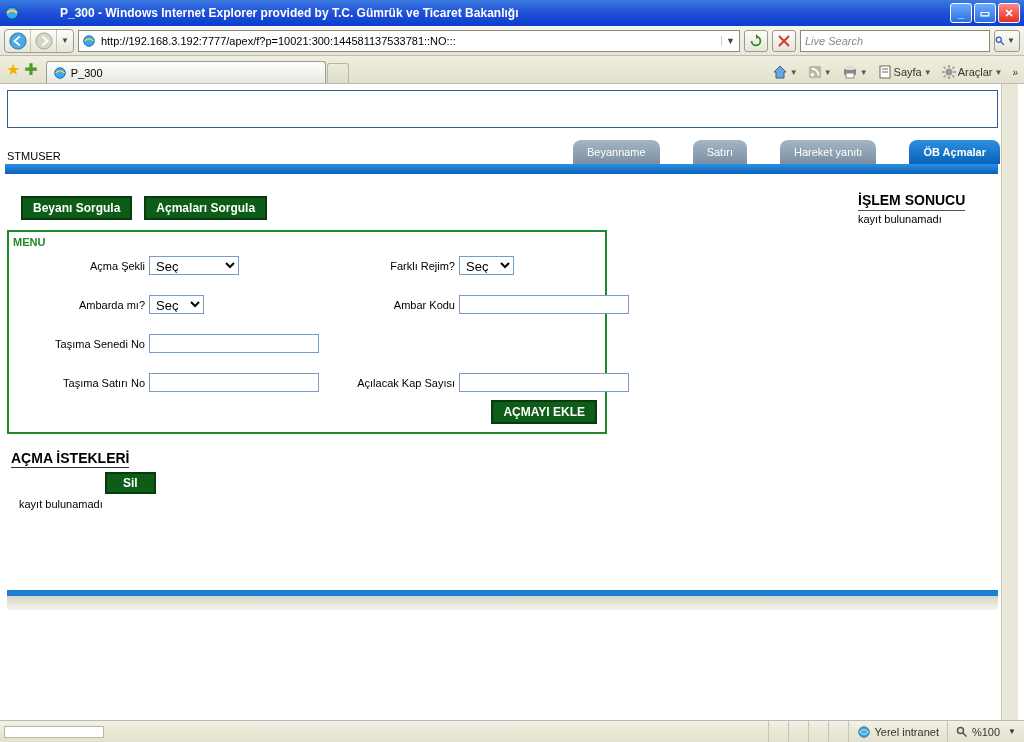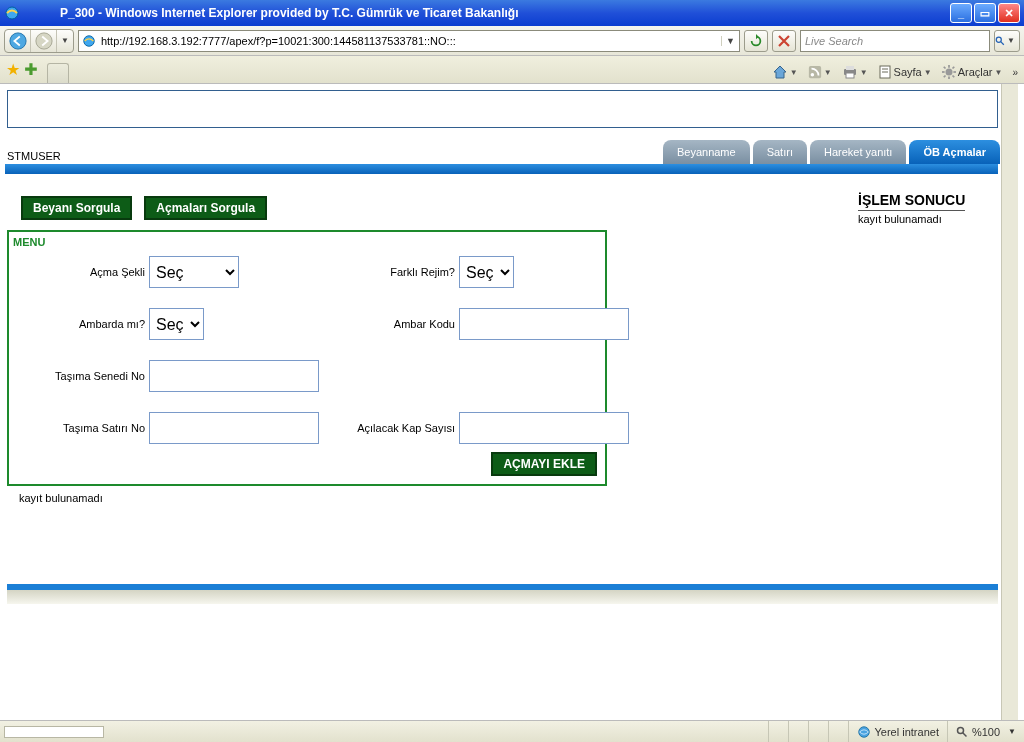--- a/index.html
+++ b/index.html
@@ -45,42 +45,42 @@
 .scrollarr { position: absolute; right: -15px; width: 14px; height: 15px; background: linear-gradient(to bottom, #f2f1e3, #dcdbc8); border: 1px solid #b0af9c; display: flex; align-items: center; justify-content: center; font-size: 8px; color: #555; z-index: 2; }
 .scrollarr.up { top: 0; }
 .scrollarr.down { bottom: 0; }
 
 .content { padding: 6px 2px 2px 5px; }
 .topbox { border: 1px solid #325f8f; height: 38px; margin: 0 2px 6px 2px; }
 
 .userrow { display: flex; align-items: flex-end; height: 30px; }
 .userlabel { font-size: 11px; color: #000; padding: 0 0 2px 2px; }
 .apptabs { margin-left: auto; display: flex; gap: 3px; align-items: flex-end; }
-.apptab { height: 24px; padding: 0 14px; display: flex; align-items: center; color: #fff; font-size: 11px; border-radius: 8px 8px 0 0; background: linear-gradient(to bottom, #a5b6c4, #7a8fa2); }
+.apptab { height: 24px; padding: 0 14px; display: flex; align-items: center; color: #fff; font-size: 11px; border-radius: 8px 8px 0 0; background: linear-gradient(to bottom, #a5b6c4, #7a8fa2); margin-left: 30px; }
 .apptab.active { background: linear-gradient(to bottom, #2c8fe0, #0862b9); font-weight: bold; }
 .bluebar { height: 10px; background: linear-gradient(to bottom, #2c8fe0, #0862b9); margin-right: 2px; }
 
 .mainrow { display: flex; margin-top: 16px; }
 .leftcol { flex: 1; }
 .rightcol { width: 150px; text-align: left; padding-left: 8px; padding-top: 2px; }
 .rightcol h3 { font-size: 14px; font-weight: bold; color: #000; border-bottom: 1px solid #555; padding-bottom: 2px; display: inline-block; }
 .rightcol .nores { font-size: 11px; color: #000; margin-top: 2px; }
 
 .greenbtns { display: flex; gap: 12px; margin: 6px 0 8px 16px; }
 .gbtn { background: #0d5c17; color: #fff; font-weight: bold; font-size: 12px; padding: 3px 10px; border: 2px solid #083a0e; cursor: pointer; }
 
 .fieldrow { display: flex; align-items: center; margin-left: 10px; margin-bottom: 4px; }
 .fieldrow label { font-size: 11px; color: #000; margin-right: 4px; }
 .redline { border-bottom: 2px solid #c41c1c; width: 170px; height: 14px; display: inline-block; }
 
 .menubox { border: 2px solid #1d8a2c; margin: 10px 2px 6px 2px; width: 600px; padding-bottom: 8px; }
 .menubox .menutitle { color: #1d8a2c; font-weight: bold; font-size: 11px; padding: 4px 4px 8px 4px; }
 .formgrid { display: grid; grid-template-columns: 140px 180px 130px 180px; row-gap: 20px; align-items: center; }
 .formgrid label { text-align: right; padding-right: 4px; font-size: 11px; color: #000; }
-.formgrid select, .formgrid input[type=text] { font-size: 16px; border: 1px solid #7a9ac9; height: 32px; padding: 1px 2px; }
+.formgrid select, .formgrid input[type=text] { font-size: 13px; border: 1px solid #7a9ac9; height: 19px; padding: 1px 2px; }
 .formgrid select { background: #fff; }
 .addbtn-row { text-align: right; padding: 8px 8px 0 0; }
 
 .sectiontitle { font-size: 14px; font-weight: bold; color: #000; margin: 10px 0 4px 6px; border-bottom: 1px solid #333; display: inline-block; padding-bottom: 1px; }
 .silrow { margin-left: 100px; }
 .nores2 { font-size: 11px; margin: 4px 0 0 14px; }
 
 .bottombar { height: 6px; background: #1b7fd6; margin: 80px 2px 0 2px; }
 .shadowline { height: 14px; background: linear-gradient(to bottom, #d4d4c4, #f6f6ee); margin: 0 2px; }
 
@@ -152,20 +152,27 @@
         <line x1="9" y1="9" x2="14" y2="14" stroke="#2563b5" stroke-width="2"></line>
       </svg>
     <span class="dropdown-arrow" style="padding-left:2px;">▼</span>
   </div>
 </div>
 
 <div class="tabbar">
   <div class="fav-icons">
     <span style="color:#f2b100;">★</span>
     <span style="color:#4b9b2f;">✚</span>
+  </div>
+  <div class="browsertab">
+    <svg width="14" height="14" viewBox="0 0 16 16">
+        <circle cx="8" cy="8" r="6" fill="#3fa7ef" stroke="#005f9e"></circle>
+        <path d="M3 8 Q8 3 13 8" fill="none" stroke="#ffd24a" stroke-width="1.5"></path>
+      </svg>
+    <span>P_300</span>
   </div>
   <div class="emptytab"></div>
   <div class="tabbar-right">
     <div class="tb-item">
       <svg width="16" height="16" viewBox="0 0 16 16">
           <path d="M2 8 L8 2 L14 8 L12 8 L12 14 L4 14 L4 8 Z" fill="#6aa6d8" stroke="#37648c"></path>
         </svg>
         <span class="chev">▼</span>
     </div>
     <div class="tb-item">
@@ -261,20 +268,22 @@
             <label>Taşıma Satırı No</label>
             <div><input type="text" style="width: 170px;"></div>
             <label>Açılacak Kap Sayısı</label>
             <div><input type="text" style="width: 170px;"></div>
           </div>
           <div class="addbtn-row">
             <button class="gbtn">AÇMAYI EKLE</button>
           </div>
         </div>
 
+        <div><span class="sectiontitle">AÇMA İSTEKLERİ</span></div>
+        <div class="silrow"><button class="gbtn" style="padding:2px 16px;">Sil</button></div>
         <div class="nores2">kayıt bulunamadı</div>
       </div>
 
       <div class="rightcol">
         <h3>İŞLEM SONUCU</h3>
         <div class="nores">kayıt bulunamadı</div>
       </div>
     </div>
 
     <div class="bottombar"></div>

